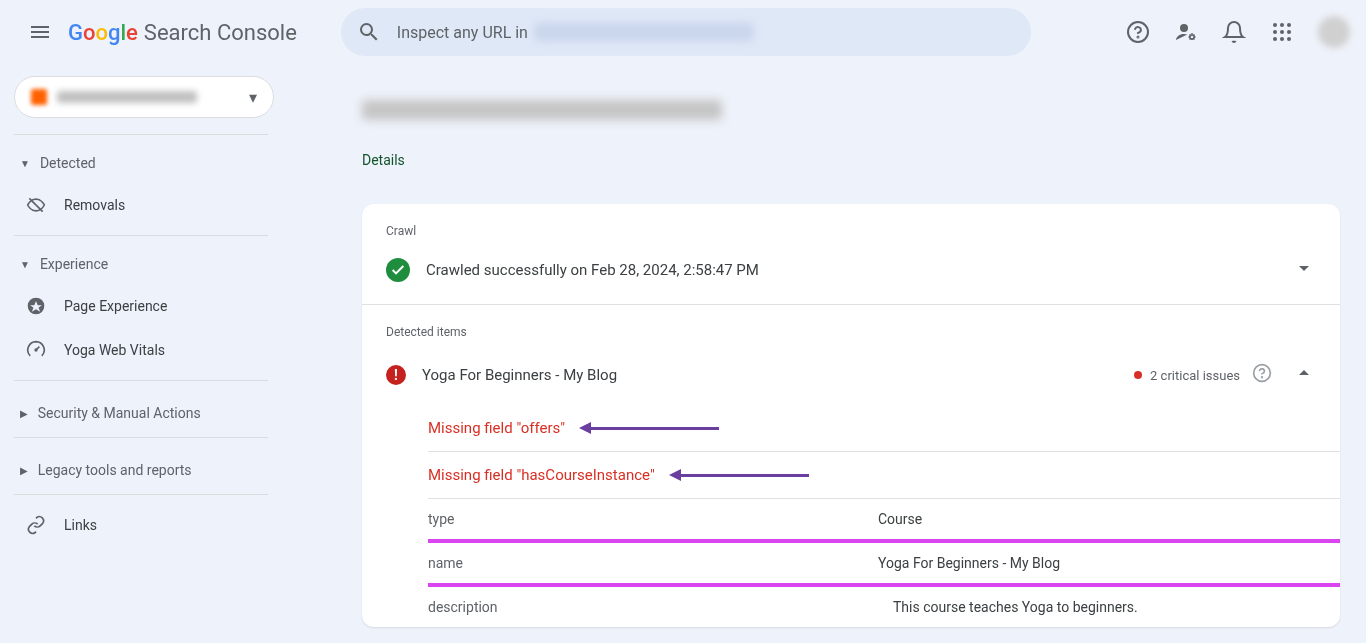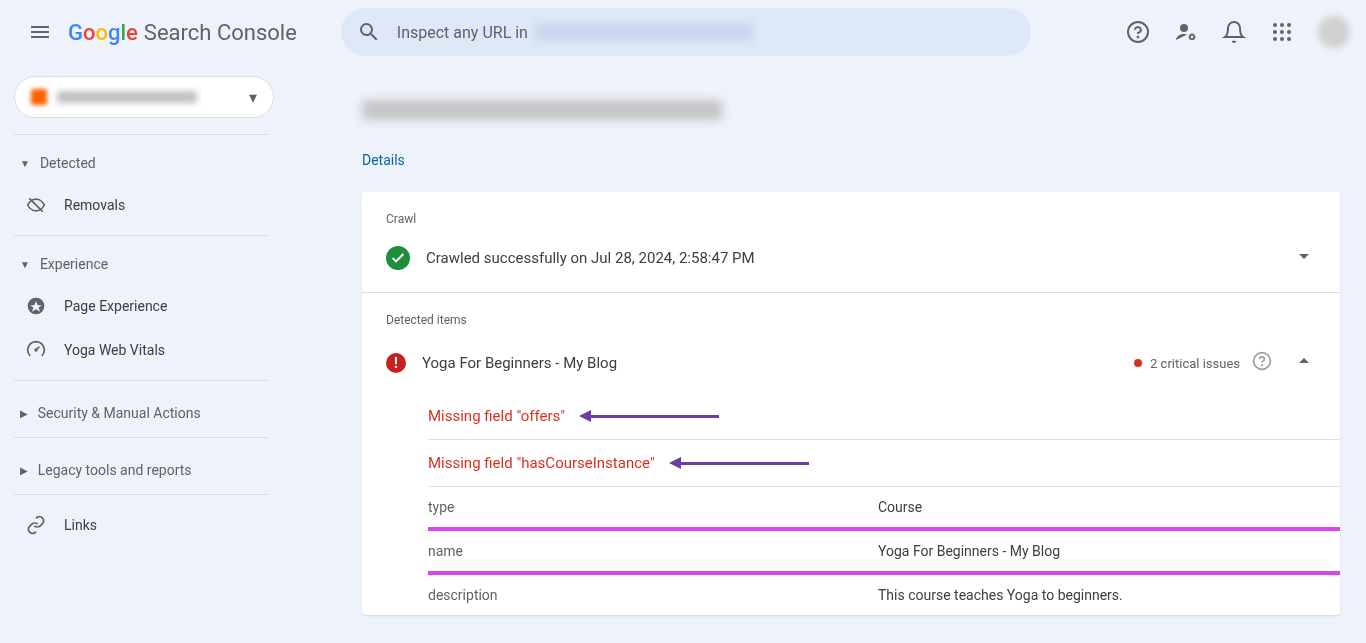--- a/index.html
+++ b/index.html
@@ -125,24 +125,24 @@
       flex: 1;
       padding: 16px 12px 0 80px;
     }
     .page-title-blur {
       width: 360px; height: 20px;
       background: #c5c5c5;
       filter: blur(5px);
       border-radius: 4px;
       margin: 20px 0 32px 0;
     }
-    .details-label { color: #0369a1; font-size: 14px; margin-bottom: 24px; }
+    .details-label { color: #14532d; font-size: 14px; margin-bottom: 36px; }
     .card {
       background: #fff;
-      border-radius: 4px;
+      border-radius: 12px;
       box-shadow: 0 1px 2px rgba(0,0,0,0.1);
       overflow: hidden;
       width: 978px;
     }
     .card-section-label {
       color: #5f6368;
       font-size: 12px;
       padding: 20px 24px 6px;
     }
     .crawl-row {
@@ -214,21 +214,21 @@
       border-right: 12px solid #6b3fa0;
       border-top: 6px solid transparent;
       border-bottom: 6px solid transparent;
     }
     .prop-row {
       display: flex;
       padding: 12px 0;
       border-bottom: 4px solid #d946ef;
       font-size: 14px;
     }
-    .prop-row:last-child { border-bottom: none; }
+    .prop-row:last-child { border-bottom: none; gap: 15px; }
     .prop-key { width: 450px; color: #5f6368; }
     .prop-val { color: #3c4043; }
   </style>
 </head>
 <body>
 
 <div class="header">
   <div class="menu-btn">
     <svg width="24" height="24" viewBox="0 0 24 24" fill="#5f6368">
         <path d="M3 18h18v-2H3v2zm0-5h18v-2H3v2zm0-7v2h18V6H3z"></path>
@@ -354,21 +354,21 @@
     <div class="details-label">Details</div>
 
     <div class="card">
       <div class="card-section-label">Crawl</div>
       <div class="crawl-row">
         <div class="check-badge">
           <svg width="16" height="16" viewBox="0 0 24 24" fill="none" stroke="#fff" stroke-width="3">
               <polyline points="20 6 9 17 4 12"></polyline>
             </svg>
         </div>
-        <div class="crawl-text">Crawled successfully on Jul 28, 2024, 2:58:47 PM</div>
+        <div class="crawl-text">Crawled successfully on Feb 28, 2024, 2:58:47 PM</div>
         <div class="expand-chev">
           <svg width="24" height="24" viewBox="0 0 24 24" fill="#5f6368">
               <path d="M7 10l5 5 5-5z"></path>
             </svg>
         </div>
       </div>
 
       <div class="detected-label">Detected items</div>
       <div class="item-header">
         <div class="error-badge">!</div>

